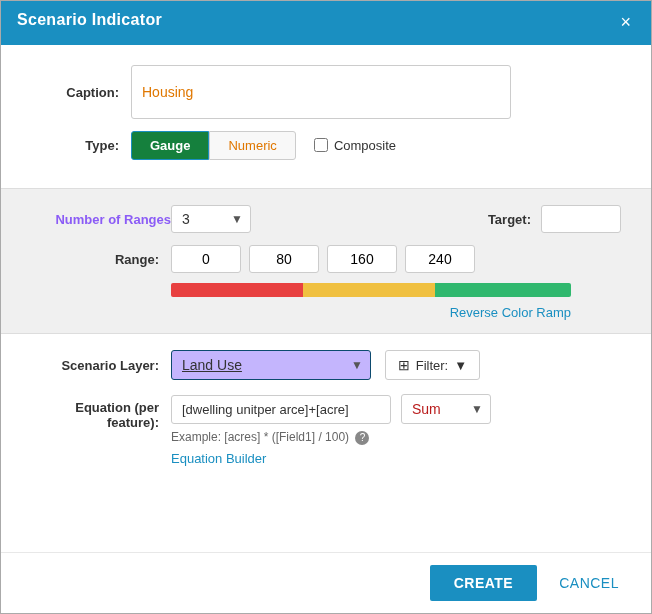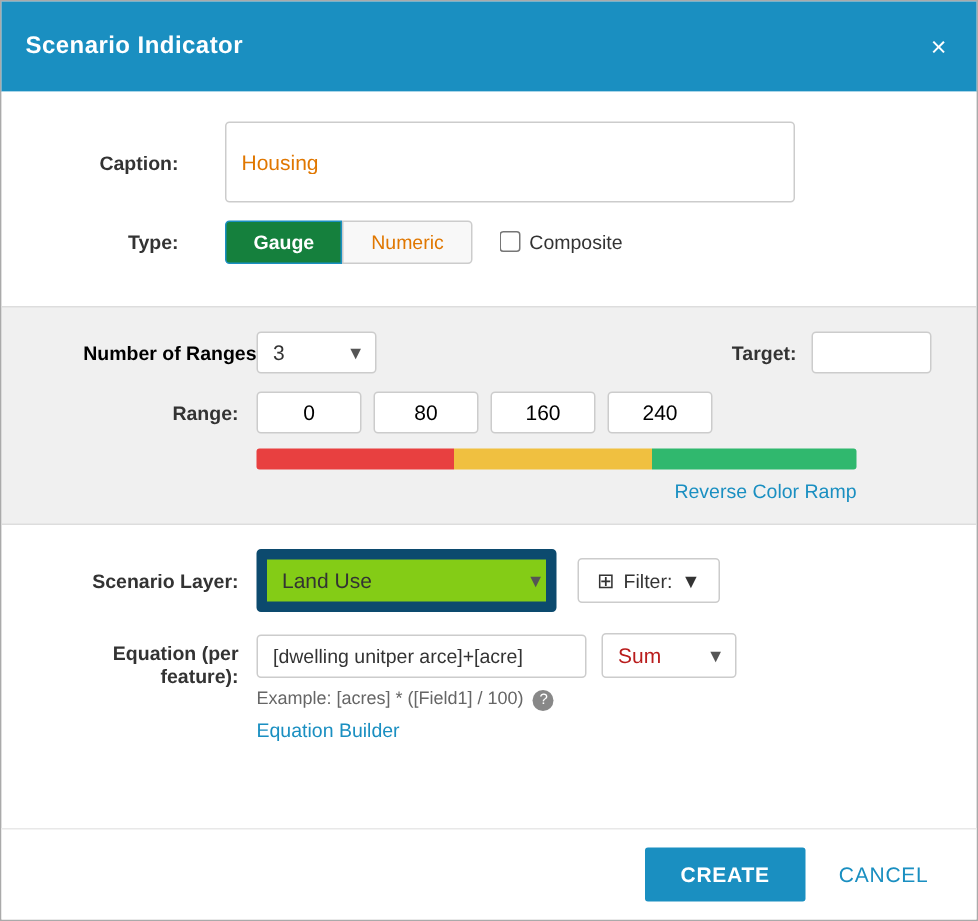--- a/index.html
+++ b/index.html
@@ -22,23 +22,23 @@
       box-shadow: 0 4px 20px rgba(0,0,0,0.3);
       display: flex;
       flex-direction: column;
     }
 
     .dialog-header {
       background: #1a8fc1;
       color: #fff;
       padding: 10px 16px;
       display: flex;
-      align-items: center;
+      align-items: flex-start;
       justify-content: space-between;
-      height: 60px;
+      height: 44px;
       gap: 16px;
     }
 
     .dialog-title {
       font-size: 16px;
       font-weight: bold;
       letter-spacing: 0.3px;
     }
 
     .close-btn {
@@ -61,21 +61,20 @@
     
     .top-section {
       padding: 20px 30px 16px 30px;
       background: #fff;
     }
 
     .form-row {
       display: flex;
       align-items: center;
       margin-bottom: 12px;
-      gap: 19px;
     }
 
     .form-label {
       width: 100px;
       text-align: right;
       font-size: 13px;
       color: #333;
       font-weight: 600;
       padding-right: 12px;
       flex-shrink: 0;
@@ -142,21 +141,21 @@
 
     .ranges-row {
       display: flex;
       align-items: center;
       margin-bottom: 12px;
     }
 
     .ranges-label {
       font-size: 13px;
       font-weight: 600;
-      color: #000000;
+      color: #8b5cf6;
       width: 140px;
       text-align: right;
       padding-right: 0;
       flex-shrink: 0;
     }
 
     .ranges-select-wrapper {
       position: relative;
       display: inline-block;
     }
@@ -284,28 +283,29 @@
     }
 
     .layer-select-wrapper {
       position: relative;
       display: inline-block;
       width: 200px;
     }
 
     .layer-select {
       appearance: none;
-      background: #84cc16;
-      border: 7px solid #0c4a6e;
+      background: #c4b5fd;
+      border: 1px solid #0c4a6e;
       border-radius: 3px;
       padding: 6px 28px 6px 10px;
       font-size: 14px;
       color: #333;
       cursor: pointer;
       width: 100%;
+      text-decoration: underline;
     }
 
     .filter-btn {
       margin-left: 14px;
       background: #fff;
       border: 1px solid #ccc;
       border-radius: 3px;
       padding: 6px 12px;
       font-size: 13px;
       cursor: pointer;

